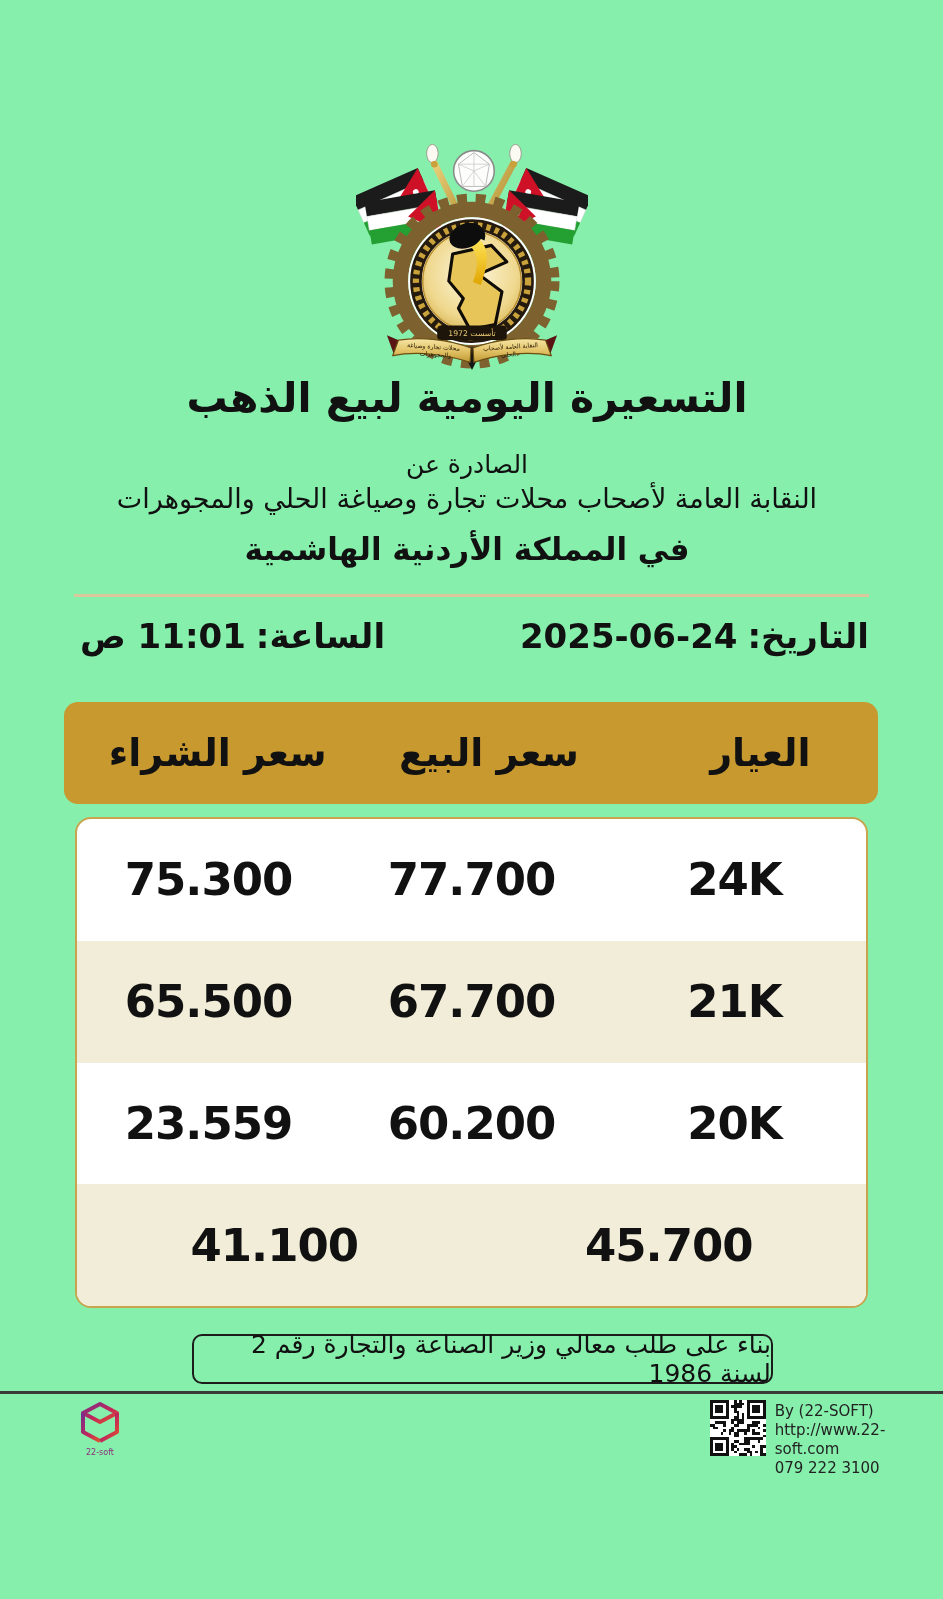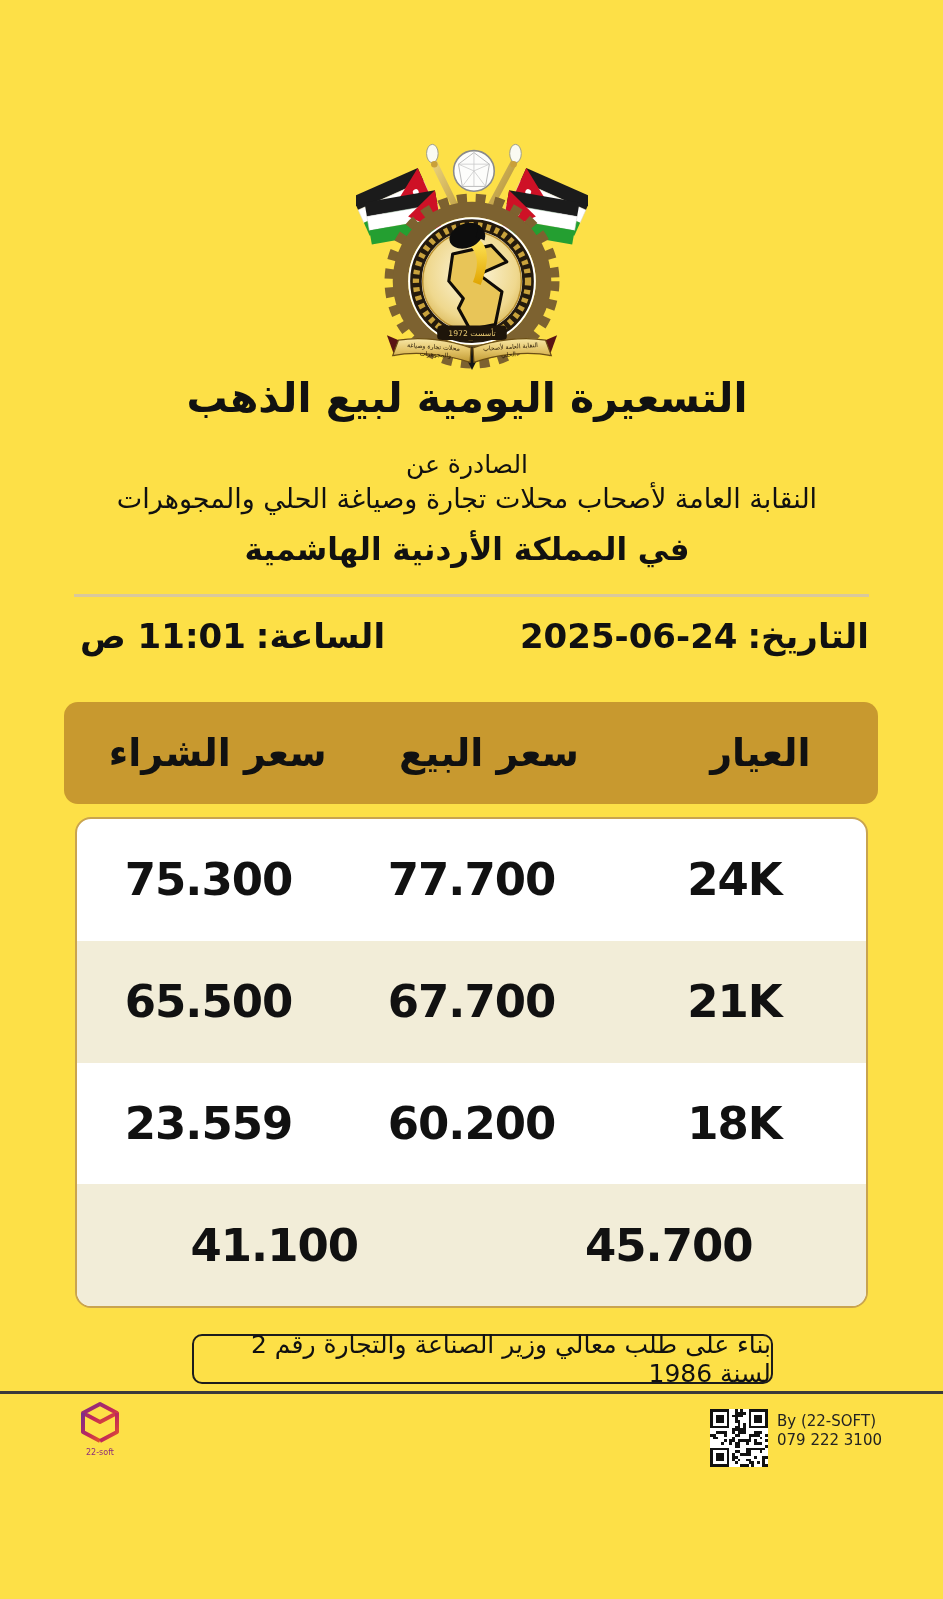--- a/index.html
+++ b/index.html
@@ -1,16 +1,16 @@
 <!DOCTYPE html>
 <html lang="ar"><head>
 <meta charset="utf-8">
 <style>
   html,body{margin:0;padding:0;background:#ffffff;}
-  .page{position:relative;width:943px;height:1599px;background:#fde047;overflow:hidden;
+  .page{position:relative;width:943px;height:1599px;background:#86efac;overflow:hidden;
         font-family:"DejaVu Sans", sans-serif;color:#111;margin:0 auto;}
   .abs{position:absolute;}
   .ctr{left:0;right:9px;text-align:center;}
   
   .emblem{left:356px;top:134px;width:232px;height:244px;}
   
   .title{top:374px;font-size:41px;font-weight:700;direction:rtl;}
   .issued1{top:450px;font-size:25px;direction:rtl;}
   .issued2{top:483px;font-size:27px;direction:rtl;}
   .kingdom{top:531px;font-size:31px;font-weight:700;direction:rtl;}
@@ -28,21 +28,21 @@
   .trow{flex:1;display:flex;direction:rtl;align-items:center;}
   .trow.alt{background:#F2EDD8;}
   .trow .cell{flex:1;text-align:center;font-size:45px;font-weight:800;letter-spacing:-1px;}
   
   .note{top:1334px;left:180px;width:577px;height:46px;border:2px solid #1c1c1c;border-radius:10px;
         display:flex;align-items:center;justify-content:center;font-size:25px;direction:rtl;margin-left:12px;}
   .footline{top:1391px;left:0;width:943px;height:3px;background:#3a3a3a;}
   
   .cubewrap{left:70px;top:1400px;width:60px;text-align:center;}
   .cubecaption{font-size:8px;color:#8E2D7A;margin-top:-2px;}
-  .qrwrap{left:710px;top:1399px;display:flex;gap:9px;align-items:flex-start;margin-top:10px;}
+  .qrwrap{left:710px;top:1399px;display:flex;gap:9px;align-items:flex-start;}
   .qrbox{width:58px;height:58px;}
   .qrtext{font-size:15px;line-height:1.26;color:#222;padding-top:3px;font-family:"DejaVu Sans",sans-serif;}
 </style>
 </head>
 <body>
 
 <div class="page">
 
   <svg class="abs emblem" viewBox="0 0 240 248">
     <defs>
@@ -162,21 +162,21 @@
       <div class="cell">24K</div>
       <div class="cell">77.700</div>
       <div class="cell">75.300</div>
     </div>
     <div class="trow alt">
       <div class="cell">21K</div>
       <div class="cell">67.700</div>
       <div class="cell">65.500</div>
     </div>
     <div class="trow">
-      <div class="cell">18K</div>
+      <div class="cell">20K</div>
       <div class="cell">60.200</div>
       <div class="cell">23.559</div>
     </div>
     <div class="trow alt">
       <div class="cell">45.700</div>
       <div class="cell">41.100</div>
     </div>
   </div>
 
   <div class="abs note">بناء على طلب معالي وزير الصناعة والتجارة رقم 2 لسنة 1986</div>
@@ -321,17 +321,18 @@
             <rect x="12" y="20" width="1" height="1"></rect>
             <rect x="13" y="20" width="1" height="1"></rect>
             <rect x="15" y="20" width="1" height="1"></rect>
             <rect x="19" y="20" width="1" height="1"></rect>
             <rect x="20" y="20" width="1" height="1"></rect>
           </g>
       </g>
     </svg>
     <div class="qrtext">
       <div>By (22-SOFT)</div>
+      <div>http://www.22-soft.com</div>
       <div>079 222 3100</div>
     </div>
   </div>
 
 </div>
 
 </body></html>

